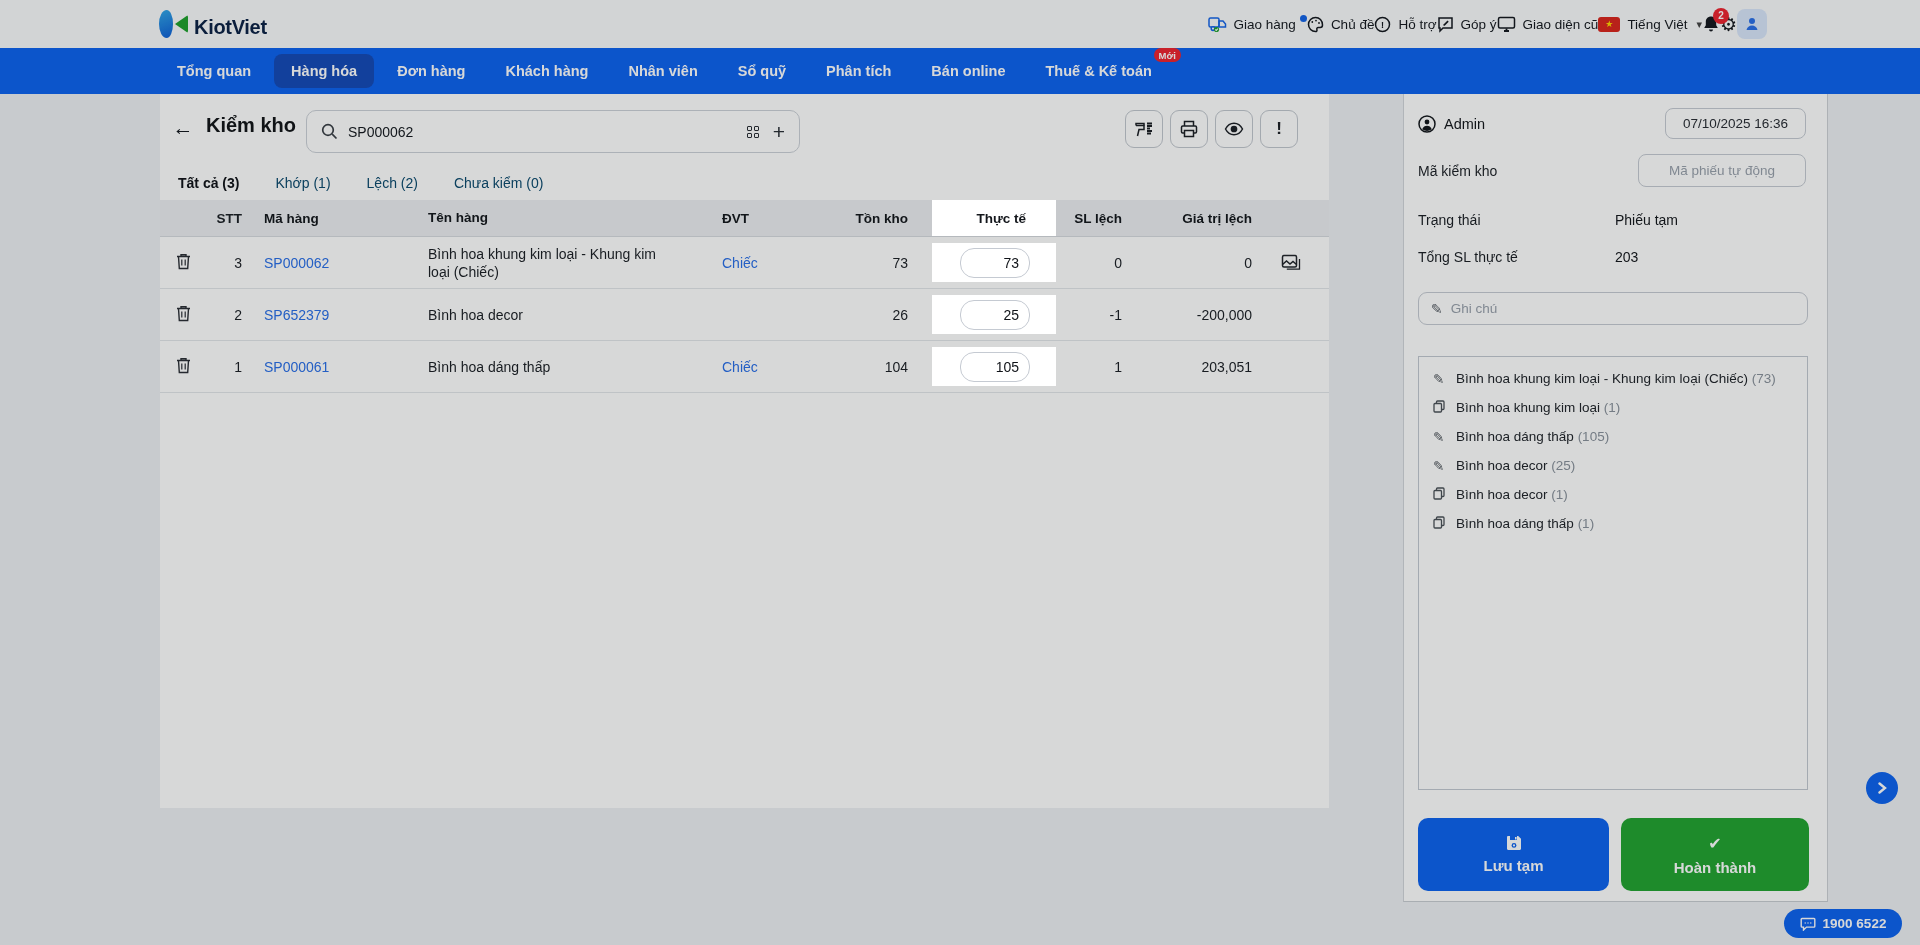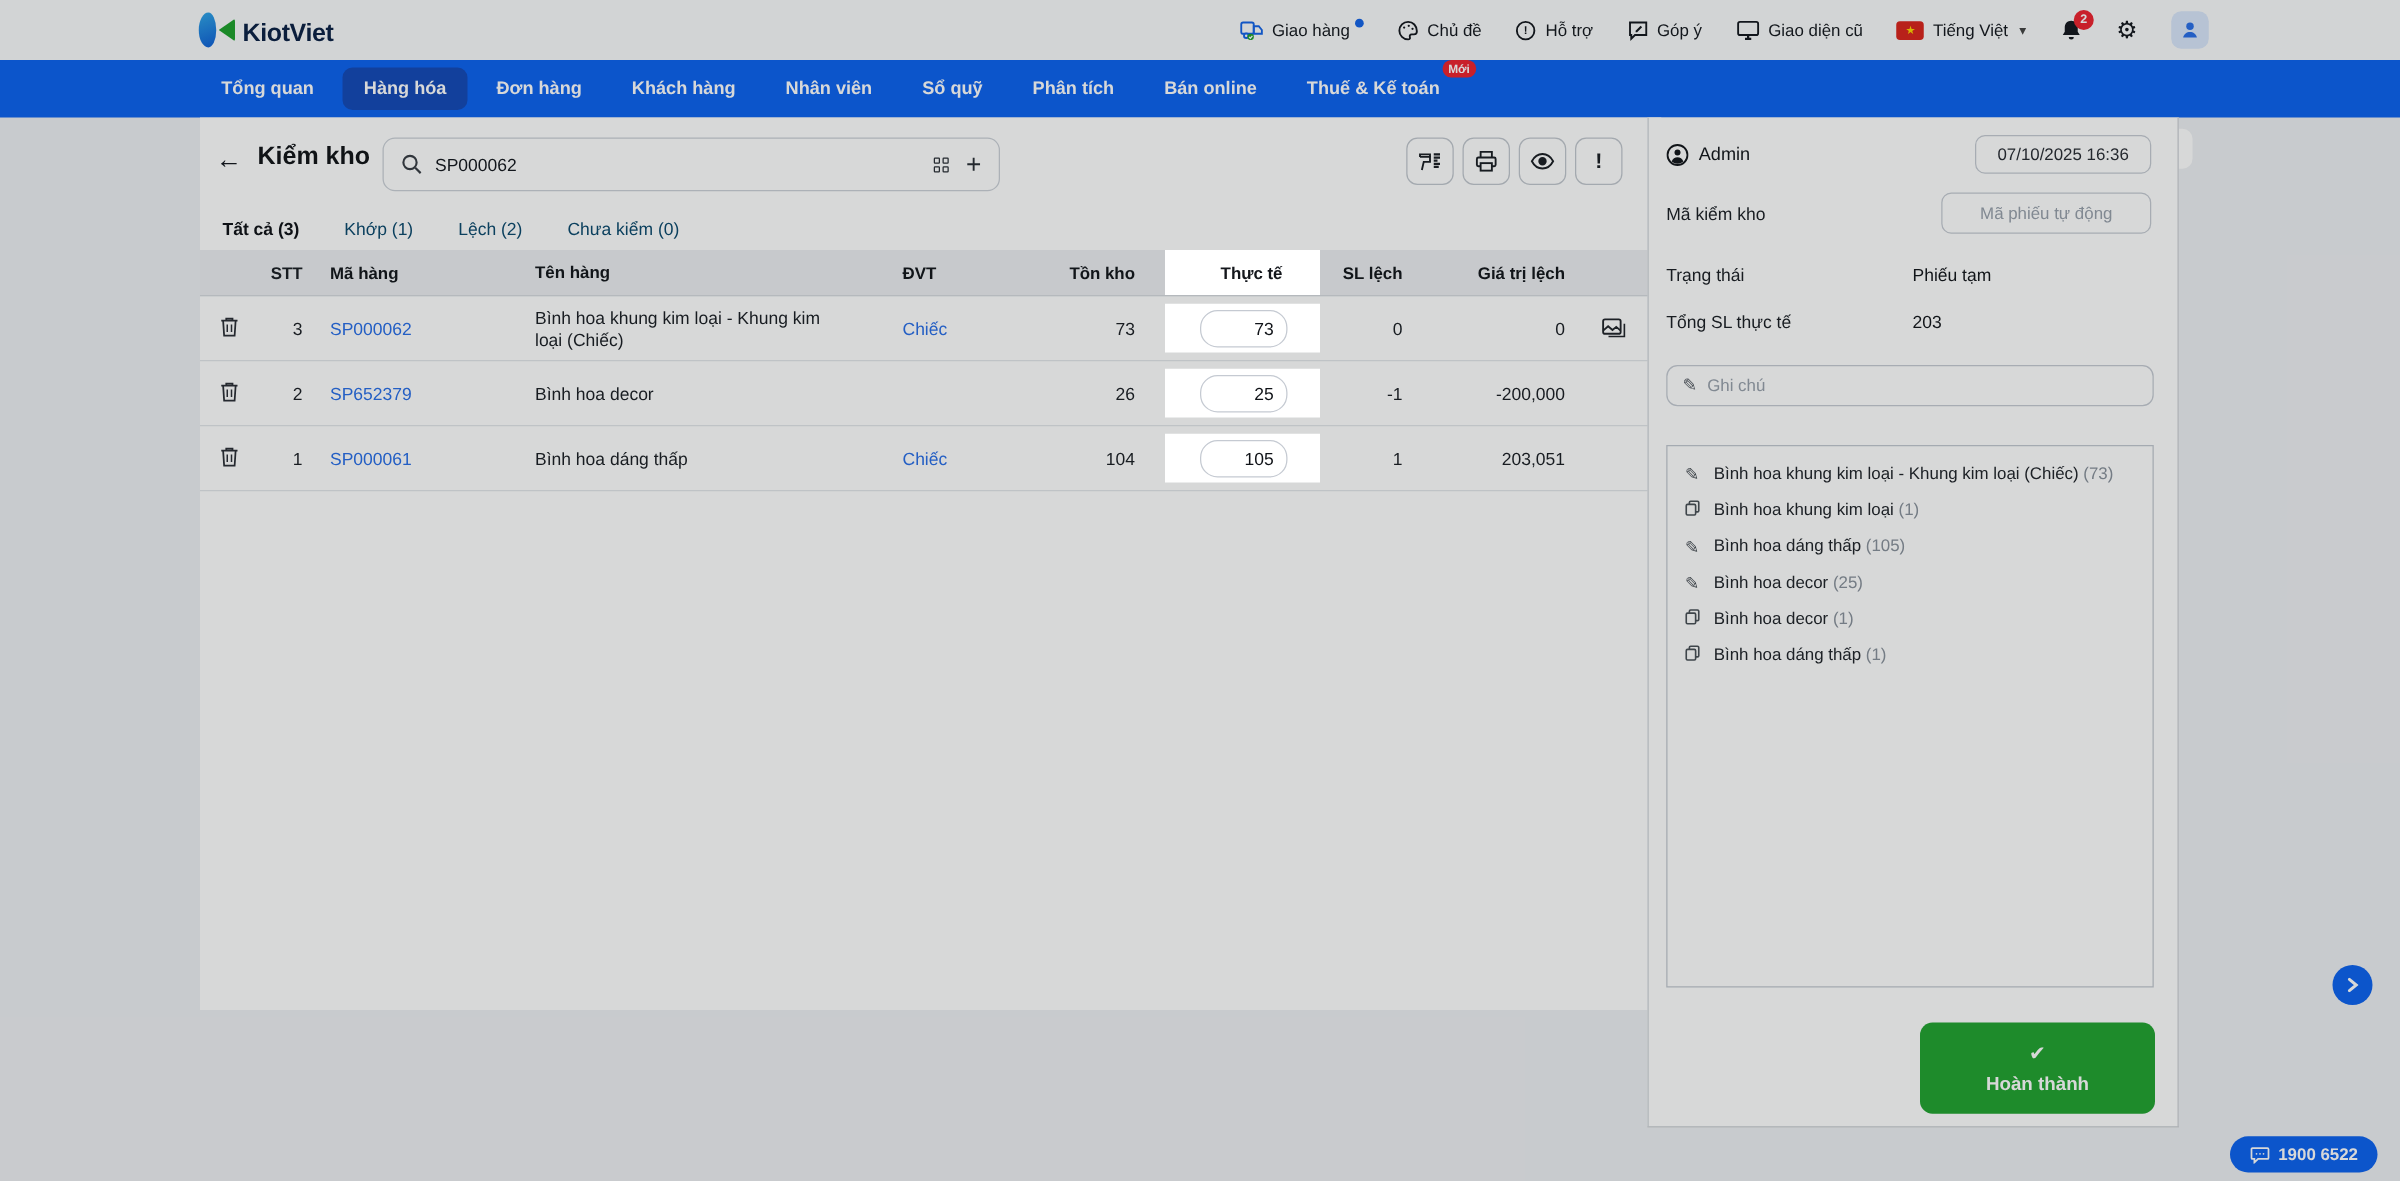--- a/index.html
+++ b/index.html
@@ -7,21 +7,21 @@
   body { font-family:"Liberation Sans","DejaVu Sans",sans-serif; color:#1c2026; }
   .screen { position:relative; width:1920px; height:945px; overflow:hidden; background:#eef0f3; }
 
   
   .topbar { position:absolute; left:0; top:0; width:1920px; height:48px; background:#fafbfc; }
   .brand { position:absolute; left:159px; top:9px; display:flex; align-items:flex-end; gap:6px; }
   .logo-mark { display:flex; align-items:center; gap:2px; height:30px; }
   .logo-blue { width:14px; height:28px; background:linear-gradient(160deg,#31a7e8,#0f5fd6); border-radius:55% 45% 45% 55%/50% 50% 50% 50%; }
   .logo-green { width:0; height:0; border-top:9px solid transparent; border-bottom:9px solid transparent; border-right:13px solid #1fa12e; border-radius:2px; }
   .brand-name { font-size:20px; font-weight:700; color:#0c2246; letter-spacing:-0.3px; }
-  .top-items { position:absolute; right:153px; top:0; height:48px; display:flex; align-items:center; gap:27px; }
+  .top-items { position:absolute; right:153px; top:0; height:48px; display:flex; align-items:center; }
   .top-item { display:flex; align-items:center; gap:7px; font-size:13.5px; color:#15191f; cursor:pointer; white-space:nowrap; }
   .top-item svg { display:block; }
   .sup-dot { width:7px; height:7px; background:#1565e8; border-radius:50%; margin:-12px 0 0 -3px; }
   .flag { width:22px; height:15px; background:#da251d; border-radius:3px; display:flex; align-items:center; justify-content:center; color:#ffd600; font-size:9px; }
   .caret { font-size:11px; color:#444; margin-left:2px; }
   .bell-wrap { position:relative; }
   .bell-badge { position:absolute; top:-7px; right:-9px; min-width:16px; height:16px; padding:0 4px; background:#ee2430; color:#fff; border-radius:9px; font-size:10px; font-weight:700; display:flex; align-items:center; justify-content:center; }
   .gear { font-size:19px; color:#15191f; }
   .avatar { width:30px; height:30px; border-radius:8px; background:#d9e6fb; display:flex; align-items:center; justify-content:center; }
 
@@ -68,21 +68,21 @@
   .c-img { display:flex; justify-content:center; }
   .link { color:#2a6fe8; text-decoration:none; cursor:pointer; }
   .trash-btn { border:none; background:transparent; cursor:pointer; padding:0 0 0 12px; color:#2b2f36; }
   .actual-input { width:70px; height:30px; border:1px solid #c5cad2; border-radius:14px; font-family:inherit; font-size:14px; text-align:right; padding:0 10px; color:#101318; background:#fff; outline:none; }
   .img-icon { cursor:pointer; color:#22262c; display:flex; }
   .spot { position:relative; z-index:60; background:#fff; height:100%; display:flex; align-items:center; }
   .h-actual.spot { justify-content:flex-end; }
   .c-actual.spot { justify-content:flex-end; }
 
   
-  .sidebar { position:absolute; left:1318px; top:94px; width:425px; height:808px; background:#fff; border-left:1px solid #d2d6db; border-right:1px solid #cdd1d6; border-bottom:1px solid #c9cdd2; }
+  .sidebar { position:absolute; left:1403px; top:94px; width:425px; height:808px; background:#fff; border-left:1px solid #d2d6db; border-right:1px solid #cdd1d6; border-bottom:1px solid #c9cdd2; }
   .sb-row { position:absolute; left:14px; right:21px; display:flex; align-items:center; justify-content:space-between; }
   .sb-user { display:flex; align-items:center; gap:8px; font-size:14.5px; font-weight:500; color:#14171c; }
   .date-box { width:141px; height:31px; border:1px solid #c6cbd3; border-radius:8px; display:flex; align-items:center; justify-content:center; font-size:13.5px; color:#2a2e35; cursor:pointer; }
   .sb-label { font-size:14px; color:#1c2026; }
   .sb-input { width:168px; height:33px; border:1px solid #c6cbd3; border-radius:8px; display:flex; align-items:center; justify-content:center; font-size:13.5px; color:#99a1ac; cursor:text; }
   .sb-static { position:absolute; left:211px; font-size:14px; color:#14171c; }
   .note-box { position:absolute; left:14px; top:198px; width:390px; height:33px; border:1px solid #c6cbd3; border-radius:9px; display:flex; align-items:center; gap:8px; padding:0 12px; font-size:13.5px; color:#99a1ac; cursor:text; }
   .note-box .pencil { color:#5b6068; font-size:14px; }
   .recent { position:absolute; left:14px; top:262px; width:390px; height:434px; border:1px solid #c3c9d1; }
   .recent-head { height:39px; background:#cfe0f2; border-bottom:1px solid #b9c6d4; display:flex; align-items:center; padding:0 14px; font-size:14px; font-weight:700; color:#1b2733; }
@@ -474,20 +474,28 @@
                 <rect x="3.5" y="1" width="7.5" height="8.5" rx="1"></rect>
                 <rect x="1" y="3.5" width="7.5" height="8.5" rx="1" fill="#fff"></rect>
               </svg>
             </span>
             <span><span>Bình hoa dáng thấp</span> <span class="cnt">(1)</span></span>
           </div>
 
       </div>
     </div>
 
+    <button class="sb-btn btn-save">
+      <svg width="16" height="16" viewBox="0 0 16 16" fill="#fff">
+          <path d="M1 2.2C1 1.5 1.5 1 2.2 1h10l2.8 2.8v10c0 .7-.5 1.2-1.2 1.2H2.2C1.5 15 1 14.5 1 13.8z M4 1v4h7V1z M9 2h1.6v2.4H9z" fill-rule="evenodd"></path>
+          <circle cx="8" cy="10.4" r="2.4" fill="#0e63f0"></circle>
+          <circle cx="8" cy="10.4" r="1.1" fill="#fff"></circle>
+        </svg>
+      <span>Lưu tạm</span>
+    </button>
     <button class="sb-btn btn-done">
       <span class="chk">✔</span>
       <span>Hoàn thành</span>
     </button>
   </aside>
 
   <button class="chevron-fab">
     <svg width="9" height="12" viewBox="0 0 9 12" fill="none" stroke="#fff" stroke-width="2.4" stroke-linecap="round">
         <path d="M1.5 1.5 7 6l-5.5 4.5"></path>
       </svg>

